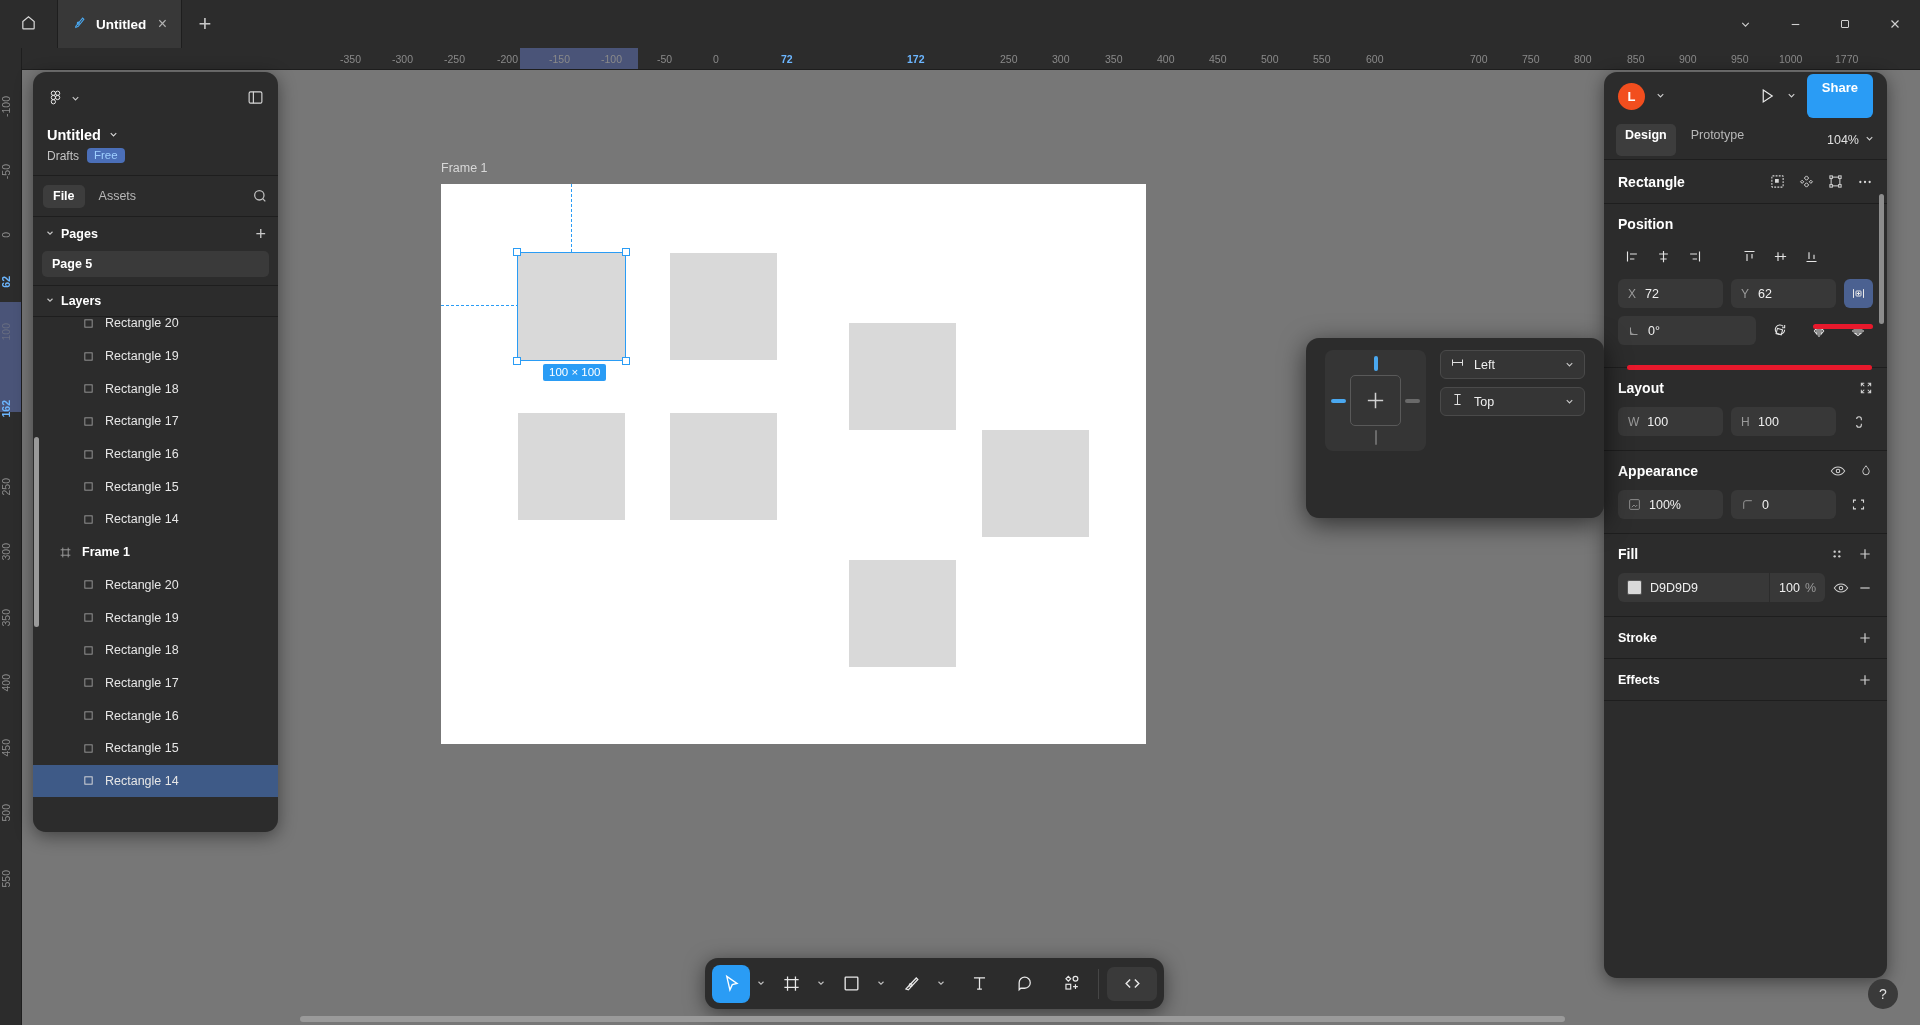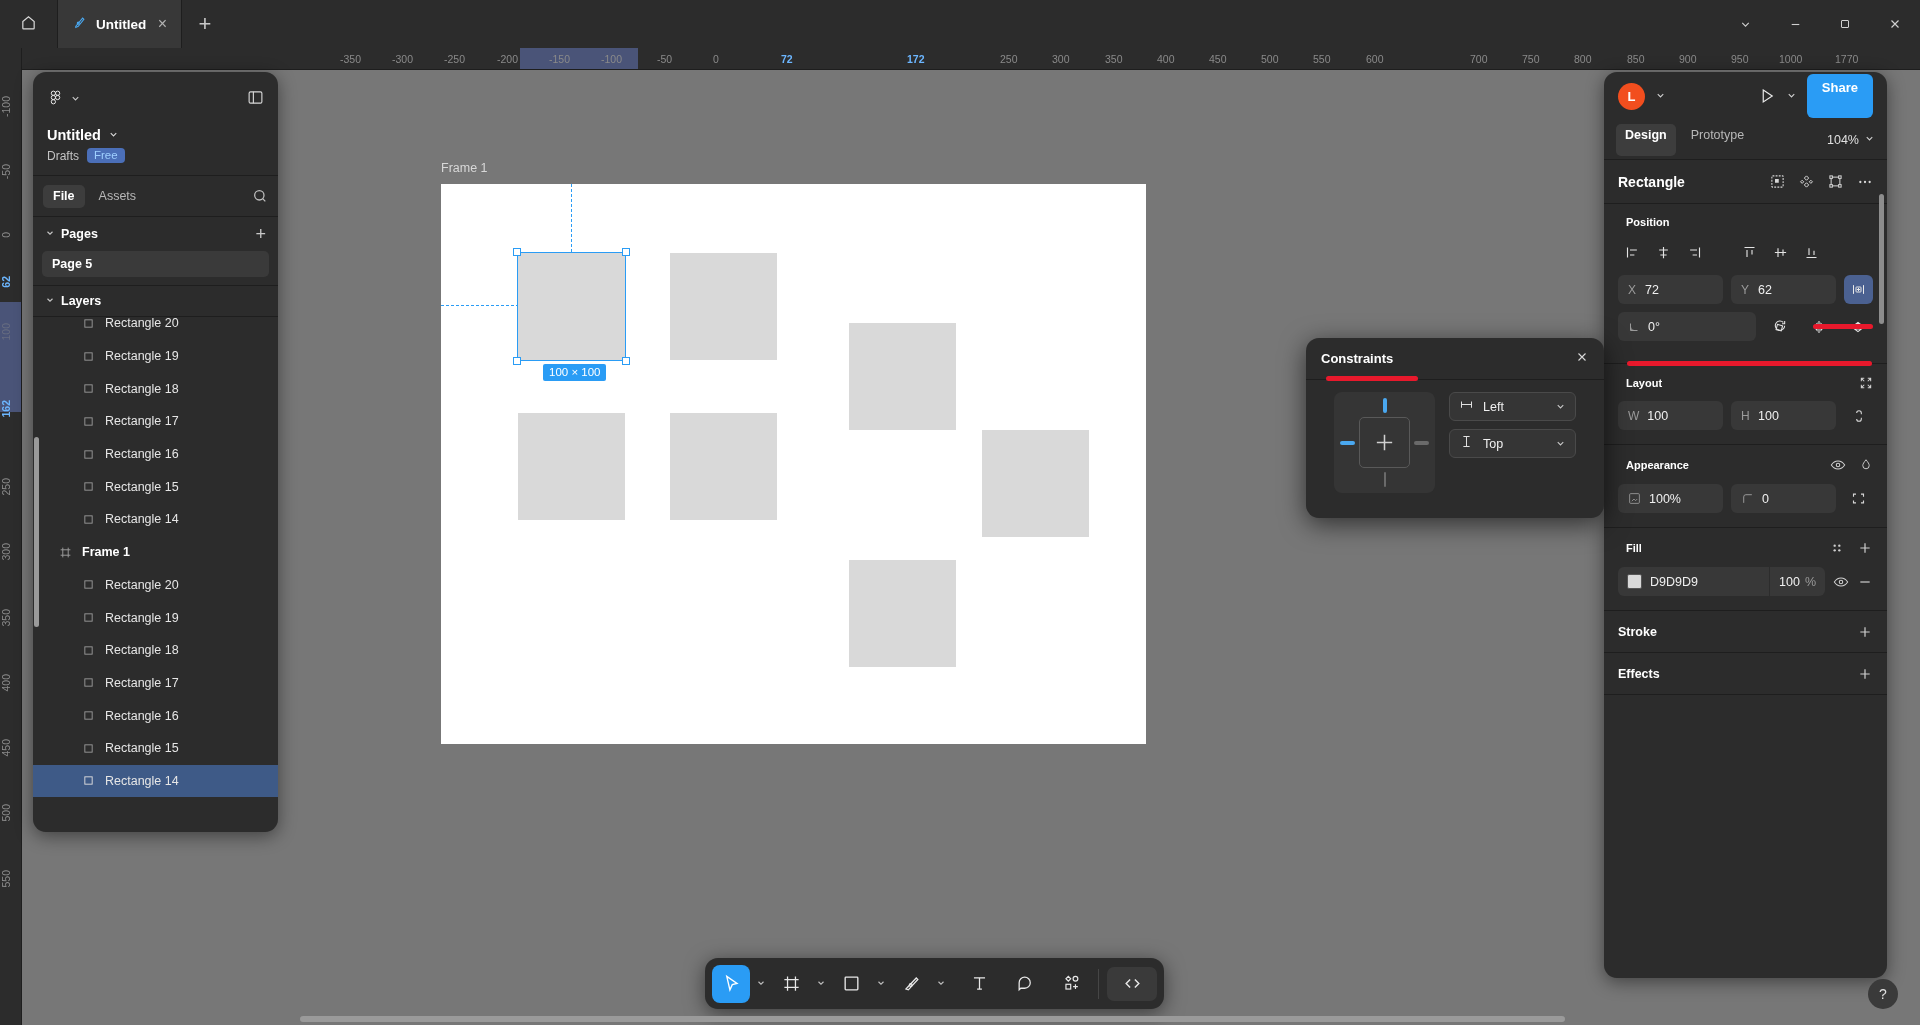--- a/index.html
+++ b/index.html
@@ -185,21 +185,21 @@
     color: #e0e0e0; font-size: 12.5px; cursor: pointer;
   }
   .rp-title-row {
     height: 44px; display: flex; align-items: center; padding: 0 14px; gap: 14px;
     border-bottom: 1px solid #1e1e1e;
   }
   .rp-title { color: #fff; font-size: 14px; font-weight: bold; flex: 1; }
   .rp-ic { color: #d8d8d8; cursor: pointer; display:flex; align-items:center;}
   .section { padding: 12px 14px 14px; border-bottom: 1px solid #1e1e1e; position: relative;}
   .sec-hdr { display: flex; align-items: center; margin-bottom: 11px; }
-  .sec-title { color: #fff; font-size: 11px; font-weight: bold; flex: 1; margin-left: 8px; }
+  .sec-title { color: #fff; font-size: 14px; font-weight: bold; flex: 1; }
   .sec-ic { color: #d0d0d0; cursor: pointer; margin-left: 13px; display:flex; }
   .align-row { display: flex; gap: 26px; margin-bottom: 10px; }
   .align-grp { display: flex; gap: 2px; }
   .align-btn {
     width: 29px; height: 26px; border-radius: 5px; display: flex;
     align-items: center; justify-content: center; cursor: pointer; color: #e4e4e4;
   }
   .fields { display: flex; gap: 8px; align-items: center; margin-bottom: 8px; }
   .field {
     flex: 1; height: 29px; background: #383838; border-radius: 6px;
@@ -242,21 +242,21 @@
     position: absolute; top: 338px; left: 1306px; width: 298px; height: 180px;
     background: #2c2c2c; border-radius: 13px;
     box-shadow: 0 6px 26px rgba(0,0,0,.6); overflow: hidden;
   }
   .cn-hdr {
     height: 42px; display: flex; align-items: center; padding: 0 15px;
     border-bottom: 1px solid #1e1e1e; position: relative;
   }
   .cn-title { color: #fff; font-size: 13px; font-weight: bold; flex: 1; }
   .cn-close { color: #d8d8d8; cursor: pointer; font-size: 16px; line-height: 1; }
-  .cn-body { display: flex; padding: 12px 28px; gap: 14px; }
+  .cn-body { display: flex; padding: 12px 19px; gap: 14px; }
   .cn-grid {
     width: 101px; height: 101px; background: #353535; border-radius: 8px;
     position: relative; cursor: pointer;
   }
   .cn-inner {
     position: absolute; left: 25px; top: 25px; width: 51px; height: 51px;
     border: 1px solid #595959; border-radius: 5px;
   }
   .cn-bar { position: absolute; background: #6a6a6a; border-radius: 2px; }
   .cn-bar.on { background: #4aa8f0; }
@@ -903,29 +903,20 @@
       <span class="t">Effects</span>
       <span class="rp-ic">
         <svg width="16" height="16" viewBox="0 0 24 24" stroke="#d0d0d0" stroke-width="1.8">
             <path d="M12 5v14M5 12h14"></path>
           </svg>
       </span>
     </div>
   </div>
 
   <div class="constraints">
-    <div class="cn-hdr">
-      <span class="cn-title">Constraints</span>
-      <span class="cn-close">
-        <svg width="14" height="14" viewBox="0 0 24 24" stroke="#d8d8d8" stroke-width="1.9">
-            <path d="M6 6l12 12M18 6L6 18"></path>
-          </svg>
-      </span>
-      <div class="red-bar" style="left:20px;bottom:-2px;width:92px;"></div>
-    </div>
     <div class="cn-body">
       <div class="cn-grid">
         <div class="cn-inner"></div>
         <div class="cn-bar on" style="left:48.5px;top:6px;width:4px;height:15px;"></div>
         <div class="cn-bar on" style="left:6px;top:48.5px;width:15px;height:4px;"></div>
         <div class="cn-bar" style="right:6px;top:48.5px;width:15px;height:4px;"></div>
         <div class="cn-bar" style="left:49.5px;bottom:6px;width:2px;height:15px;"></div>
         <svg style="position:absolute;left:39px;top:39px;" width="23" height="23" viewBox="0 0 24 24" stroke="#d0d0d0" stroke-width="1.6">
             <path d="M12 4v16M4 12h16"></path>
           </svg>

